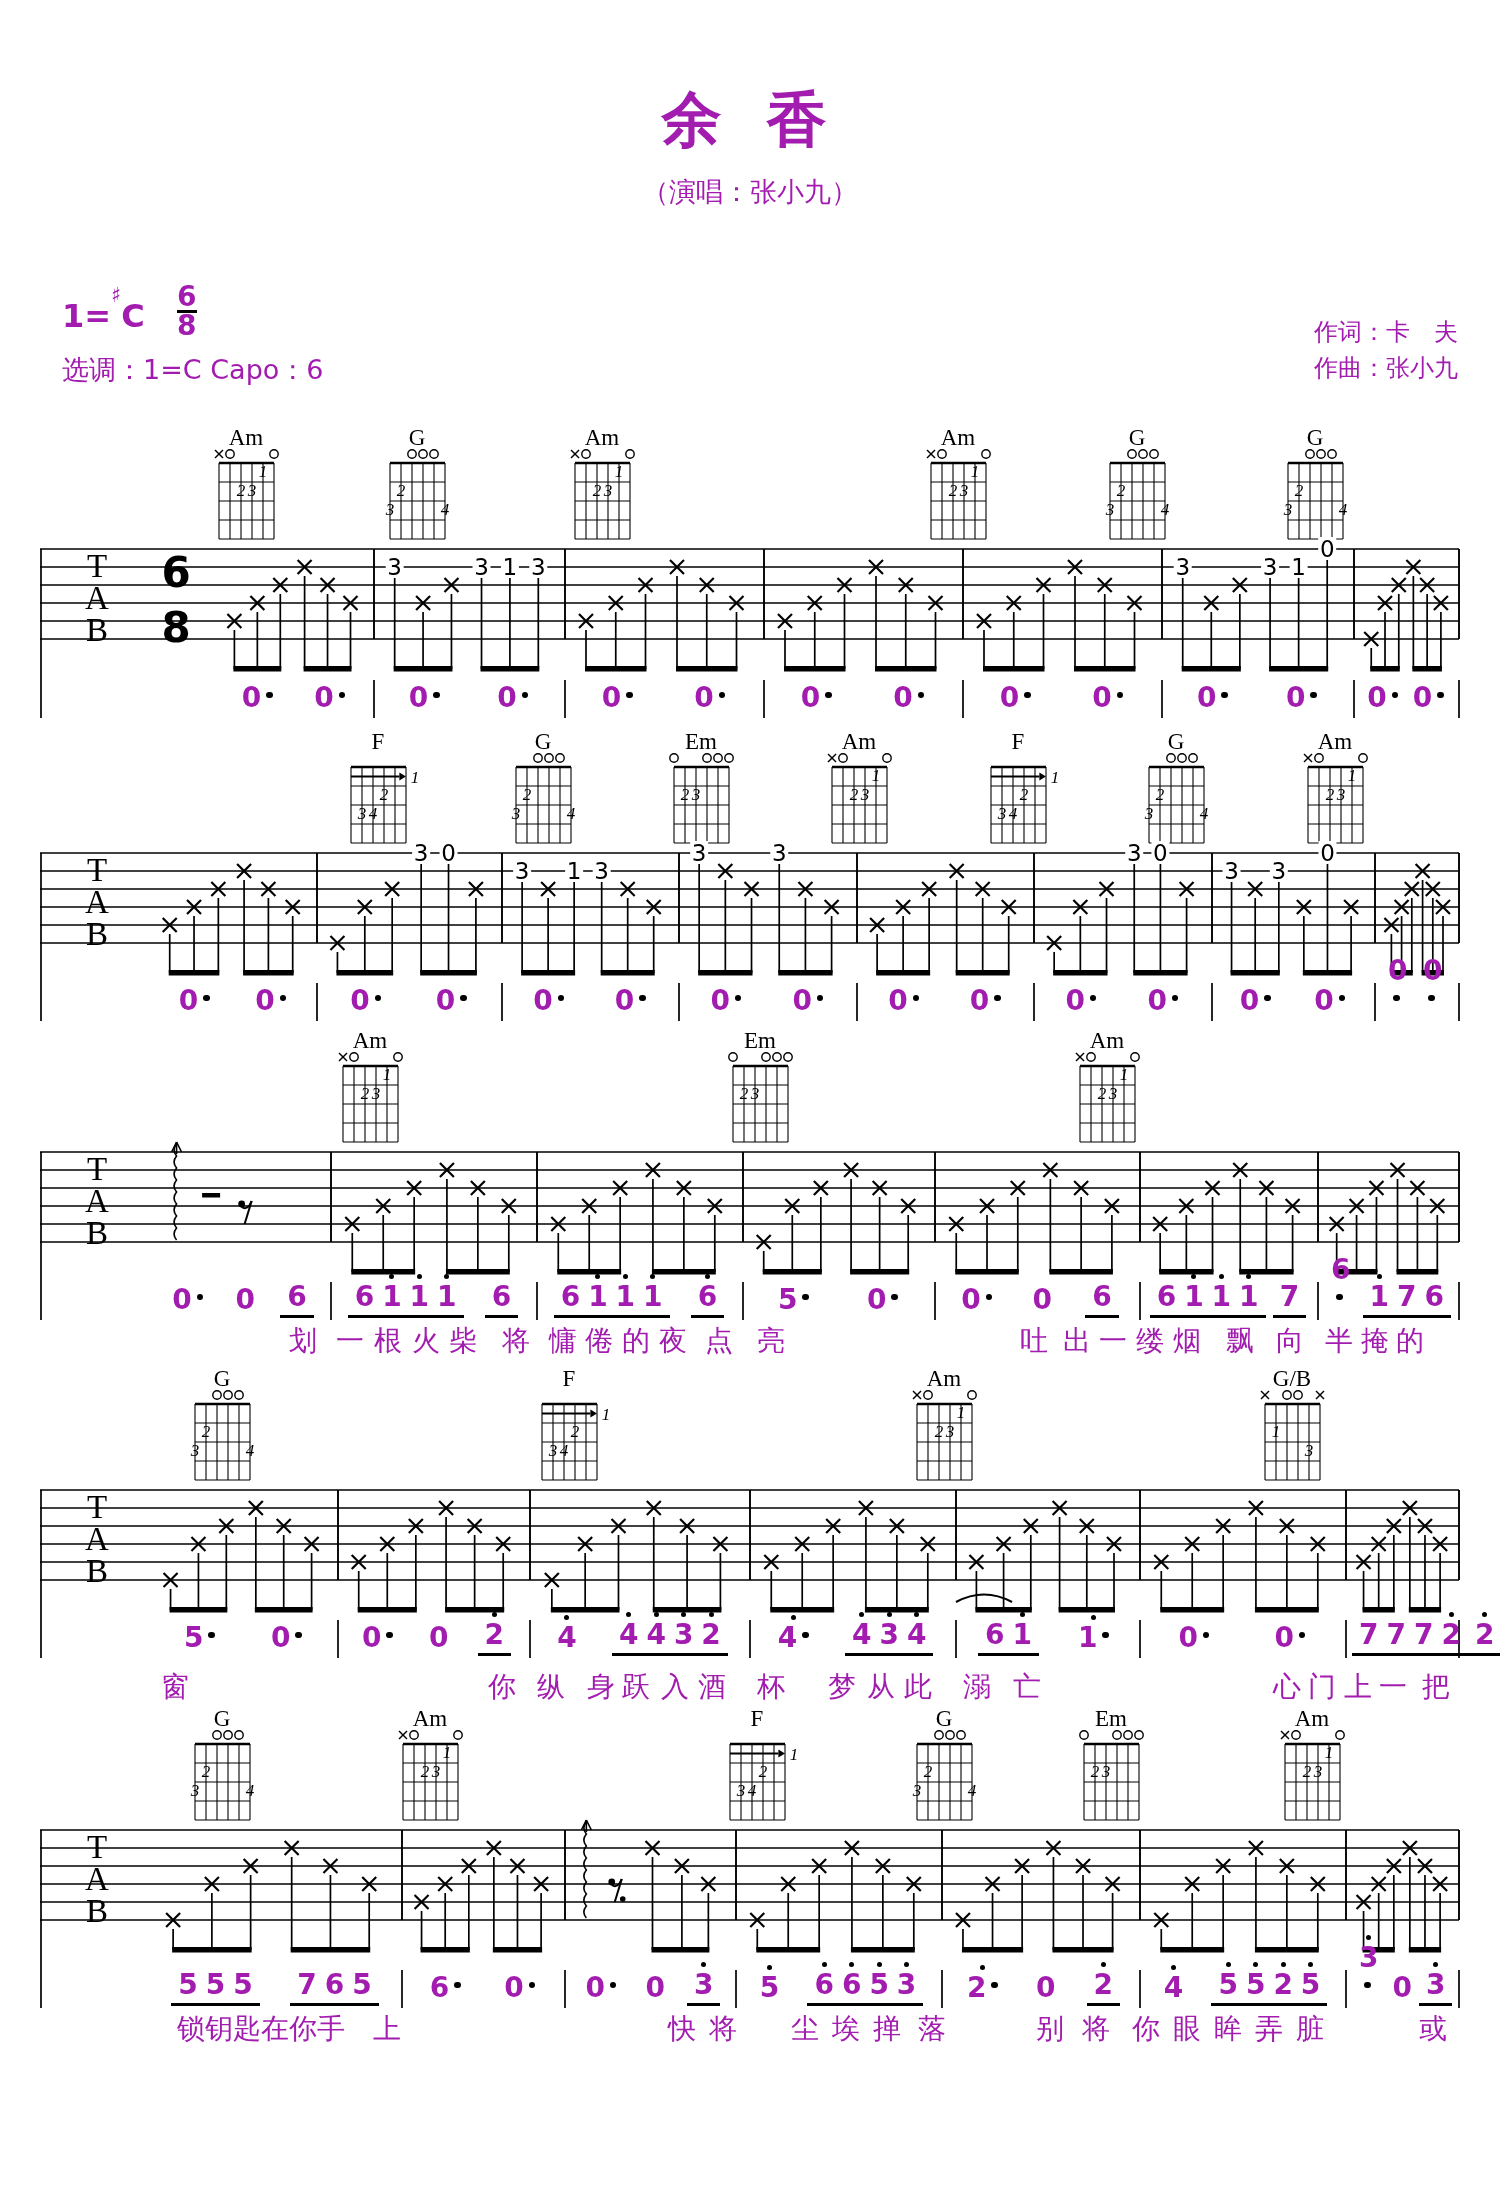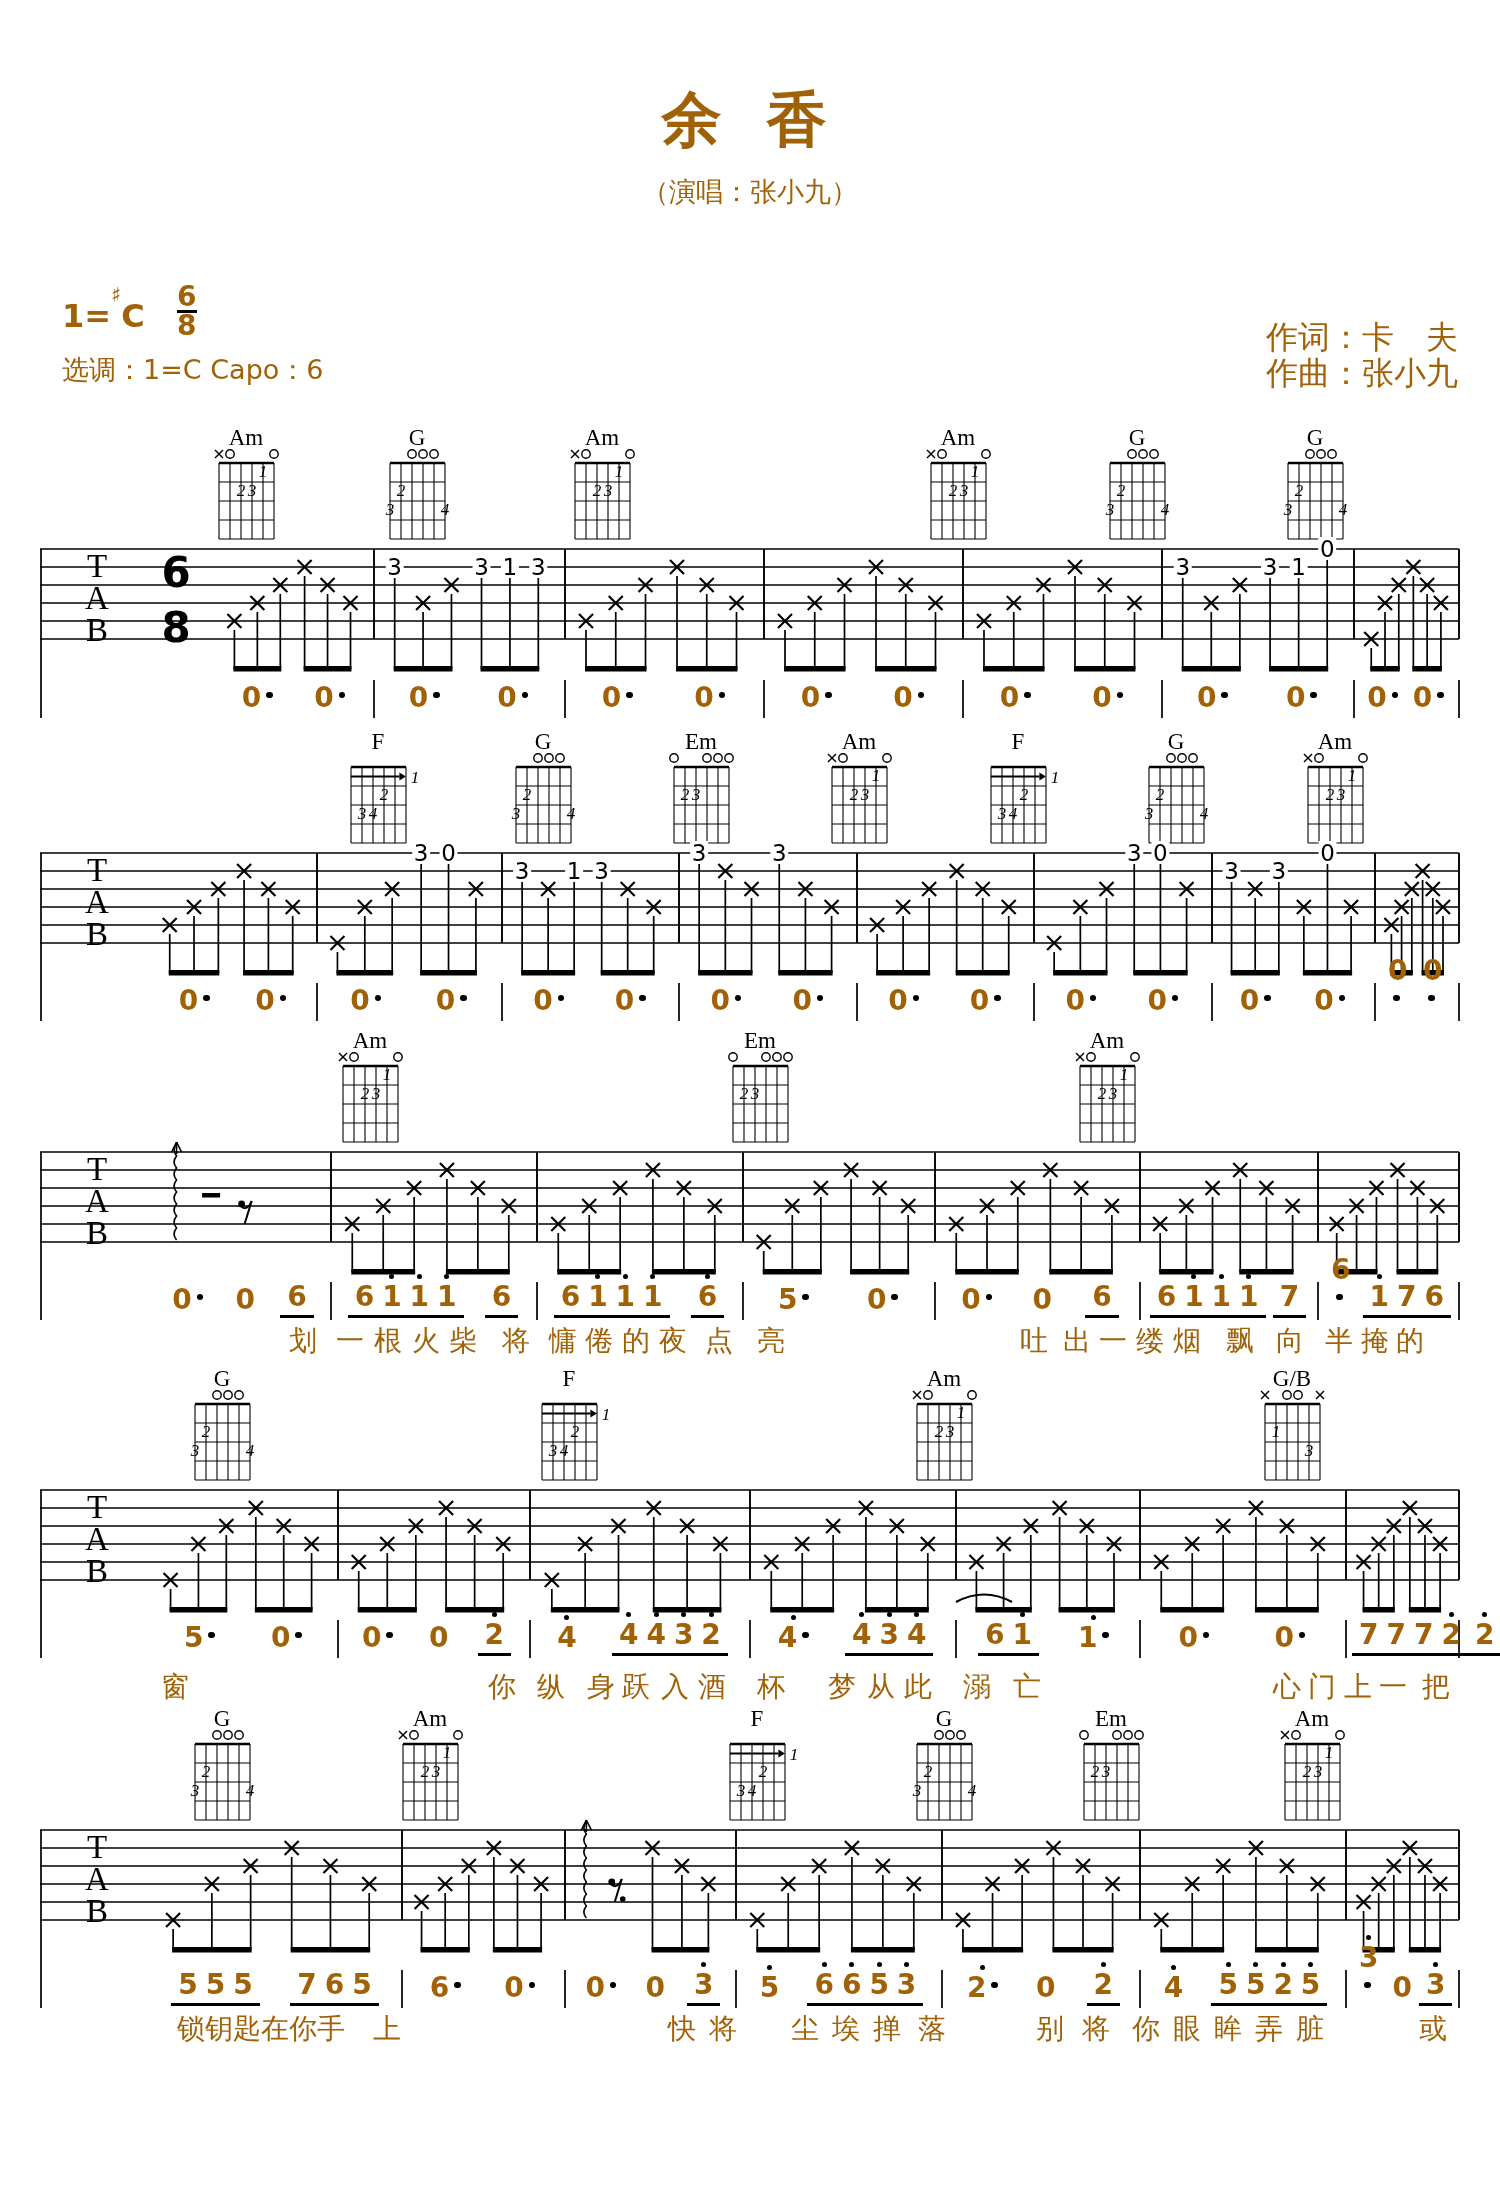--- a/index.html
+++ b/index.html
@@ -1,27 +1,27 @@
 <!DOCTYPE html>
 <html><head>
 <meta charset="utf-8">
 <style>
   html,body{margin:0;padding:0;background:#fff;}
-  .page{position:relative;width:1500px;height:2200px;background:#fff;color:#a16207;
+  .page{position:relative;width:1500px;height:2200px;background:#fff;color:#a21caf;
         font-family:"DejaVu Sans",sans-serif;overflow:hidden;}
   .title{position:absolute;top:80px;left:0;width:100%;text-align:center;
          font-size:60px;font-weight:900;letter-spacing:12px;}
   .subtitle{position:absolute;top:174px;left:0;width:100%;text-align:center;font-size:27px;}
   .keyline{position:absolute;left:62px;top:290px;font-size:32px;font-weight:bold;}
   .sharp{font-size:21px;position:relative;top:-13px;font-weight:bold;}
   .meter{display:inline-block;margin-left:32px;vertical-align:middle;transform:translateY(-6px);}
   .mt,.mb{display:block;text-align:center;font-size:28px;font-weight:bold;line-height:26px;}
   .mbar{display:block;width:20px;height:3px;background:#000;margin:0 auto;}
   .tuningline{position:absolute;left:62px;top:352px;font-size:27px;}
-  .credit{position:absolute;right:42px;font-size:32px;text-align:right;}
+  .credit{position:absolute;right:42px;font-size:24px;text-align:right;}
   .lyr{top:316px;}.cmp{top:352px;}
   .jprow{position:absolute;left:0;width:1500px;height:48px;}
   .jpm{position:absolute;top:0;height:40px;display:flex;justify-content:space-around;align-items:flex-end;}
   .jpg{display:flex;padding:0 3px 3px 3px;}
   .jpg.u{border-bottom:3px solid #000;}
   .jpn{position:relative;font-size:28px;font-weight:bold;line-height:30px;margin:0 4px;}
   .jpud{position:absolute;top:-8px;left:50%;margin-left:-2.5px;width:5px;height:5px;border-radius:50%;background:#000;}
   .jpad{display:inline-block;width:6.5px;height:6.5px;border-radius:50%;background:#000;
         margin-left:5px;vertical-align:middle;transform:translateY(-4px);}
   .lyrow{position:absolute;left:0;width:1500px;height:38px;}

